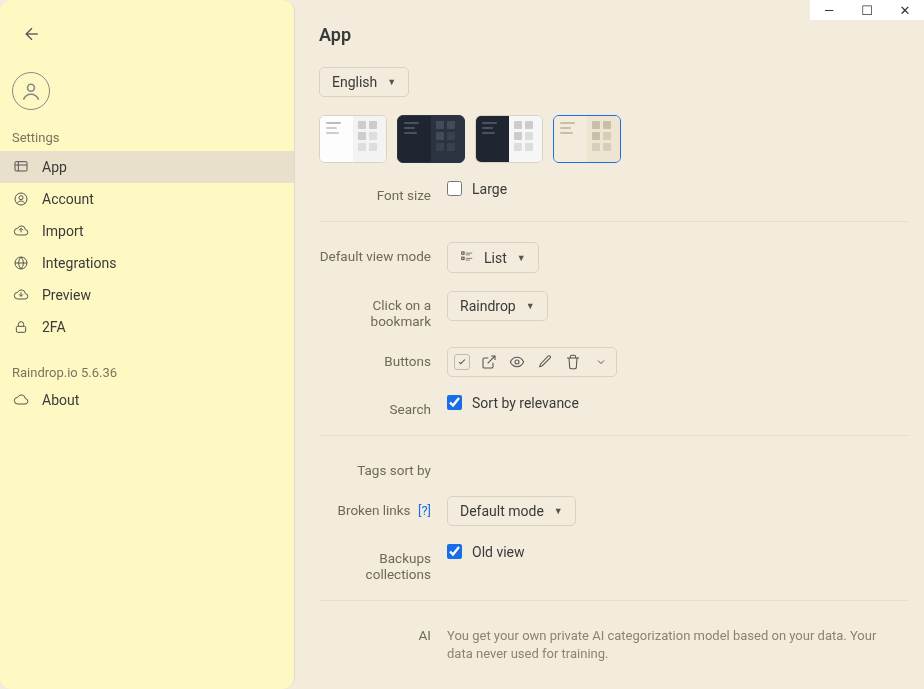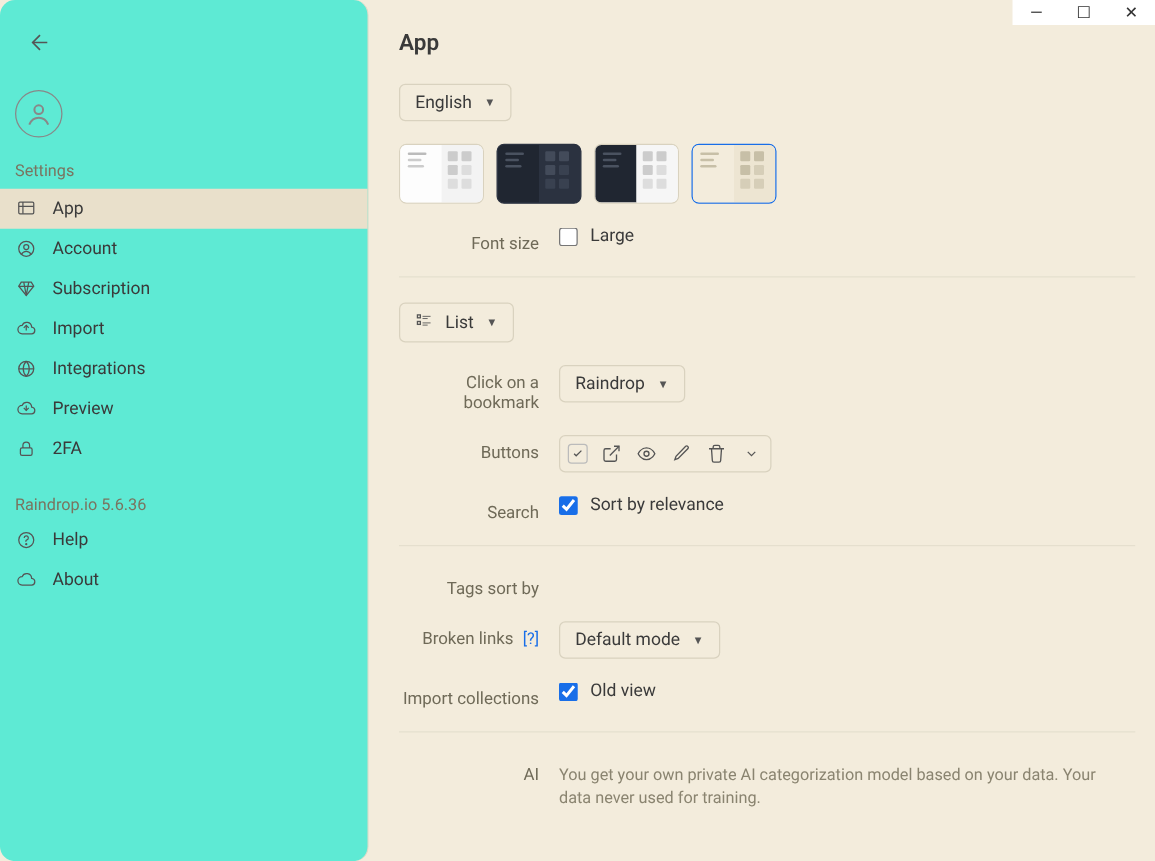--- a/index.html
+++ b/index.html
@@ -31,21 +31,21 @@
     align-items: center;
     justify-content: center;
     font-size: 13px;
     color: #333;
     cursor: pointer;
   }
   
   .sidebar {
     width: 295px;
     height: 100%;
-    background: #5eead4;
+    background: #fef9c3;
     border-right: 1px solid #e2dac7;
     padding-top: 24px;
     display: flex;
     flex-direction: column;
     border-radius: 12px;
   }
   .back {
     margin-left: 22px;
     width: 24px;
     height: 24px;
@@ -138,21 +138,21 @@
     background: #f3ecdc;
     padding: 6px 12px;
     border-radius: 5px;
     font-size: 14px;
     color:#3a3a3a;
     cursor:pointer;
   }
   .chev { font-size: 9px; color:#555; }
   .check {
     display:flex;
-    align-items:flex-end;
+    align-items:flex-start;
     gap:10px;
     font-size:14px;
   }
   input[type=checkbox]{
     width:15px;
     height:15px;
     accent-color:#186ee8;
     cursor:pointer;
   }
   input[type=radio]{
@@ -246,30 +246,20 @@
             <circle cx="12" cy="12" r="9"></circle>
             <circle cx="12" cy="10" r="3"></circle>
             <path d="M6 19c1.3-2.5 3.4-4 6-4s4.7 1.5 6 4"></path>
           </svg>
         </span>
       <span>Account</span>
     </li>
     <li>
       <span class="ico">
           <svg width="16" height="16" viewBox="0 0 24 24" fill="none" stroke="currentColor" stroke-width="1.5">
-            <path d="M6 4h12l3 5-9 11L3 9l3-5z"></path>
-            <path d="M3 9h18"></path>
-            <path d="M9 4l3 16 3-16"></path>
-          </svg>
-        </span>
-      <span>Subscription</span>
-    </li>
-    <li>
-      <span class="ico">
-          <svg width="16" height="16" viewBox="0 0 24 24" fill="none" stroke="currentColor" stroke-width="1.5">
             <path d="M7 18a5 5 0 0 1 0-10 6 6 0 0 1 11.5 2A4 4 0 0 1 18 18H7z"></path>
             <path d="M12 14V8"></path>
             <path d="m9 11 3-3 3 3"></path>
           </svg>
         </span>
       <span>Import</span>
     </li>
     <li>
       <span class="ico">
           <svg width="16" height="16" viewBox="0 0 24 24" fill="none" stroke="currentColor" stroke-width="1.5">
@@ -297,30 +287,20 @@
             <rect x="5" y="11" width="14" height="9" rx="2"></rect>
             <path d="M8 11V8a4 4 0 0 1 8 0v3"></path>
           </svg>
         </span>
       <span>2FA</span>
     </li>
   </ul>
   <div class="spacer"></div>
   <div class="version">Raindrop.io 5.6.36</div>
   <ul class="nav">
-    <li>
-      <span class="ico">
-          <svg width="16" height="16" viewBox="0 0 24 24" fill="none" stroke="currentColor" stroke-width="1.5">
-            <circle cx="12" cy="12" r="9"></circle>
-            <path d="M9.5 9.5a2.5 2.5 0 1 1 3.3 2.4c-.7.3-1.3.9-1.3 1.6v.5"></path>
-            <circle cx="12" cy="17" r="0.6" fill="currentColor"></circle>
-          </svg>
-        </span>
-      <span>Help</span>
-    </li>
     <li>
       <span class="ico">
           <svg width="16" height="16" viewBox="0 0 24 24" fill="none" stroke="currentColor" stroke-width="1.5">
             <path d="M7 18a5 5 0 0 1 0-10 6 6 0 0 1 11.5 2A4 4 0 0 1 18 18H7z"></path>
           </svg>
         </span>
       <span>About</span>
     </li>
   </ul>
 </aside>
@@ -410,20 +390,21 @@
         <label class="check">
           <input type="checkbox" style="">
           <span>Large</span>
         </label>
       </div>
     </div>
 
     <hr class="divider">
 
     <div class="row">
+      <div class="label">Default view mode</div>
       <div class="control">
         <div class="select">
           <span><svg width="14" height="14" viewBox="0 0 24 24" fill="none" stroke="#555" stroke-width="1.8">
                 <rect x="3" y="5" width="4" height="4"></rect>
                 <rect x="3" y="14" width="4" height="4"></rect>
                 <path d="M10 7h11M10 16h11M10 10h7M10 19h7" stroke-width="1.2"></path>
               </svg></span>
           <span>List</span>
           <span class="chev">▼</span>
         </div>
@@ -506,21 +487,21 @@
       </div>
       <div class="control">
         <div class="select">
           <span>Default mode</span>
           <span class="chev">▼</span>
         </div>
       </div>
     </div>
 
     <div class="row">
-      <div class="label">Import collections</div>
+      <div class="label">Backups collections</div>
       <div class="control">
         <label class="check">
           <input type="checkbox" checked="" style="">
           <span>Old view</span>
         </label>
       </div>
     </div>
 
     <hr class="divider">
 

